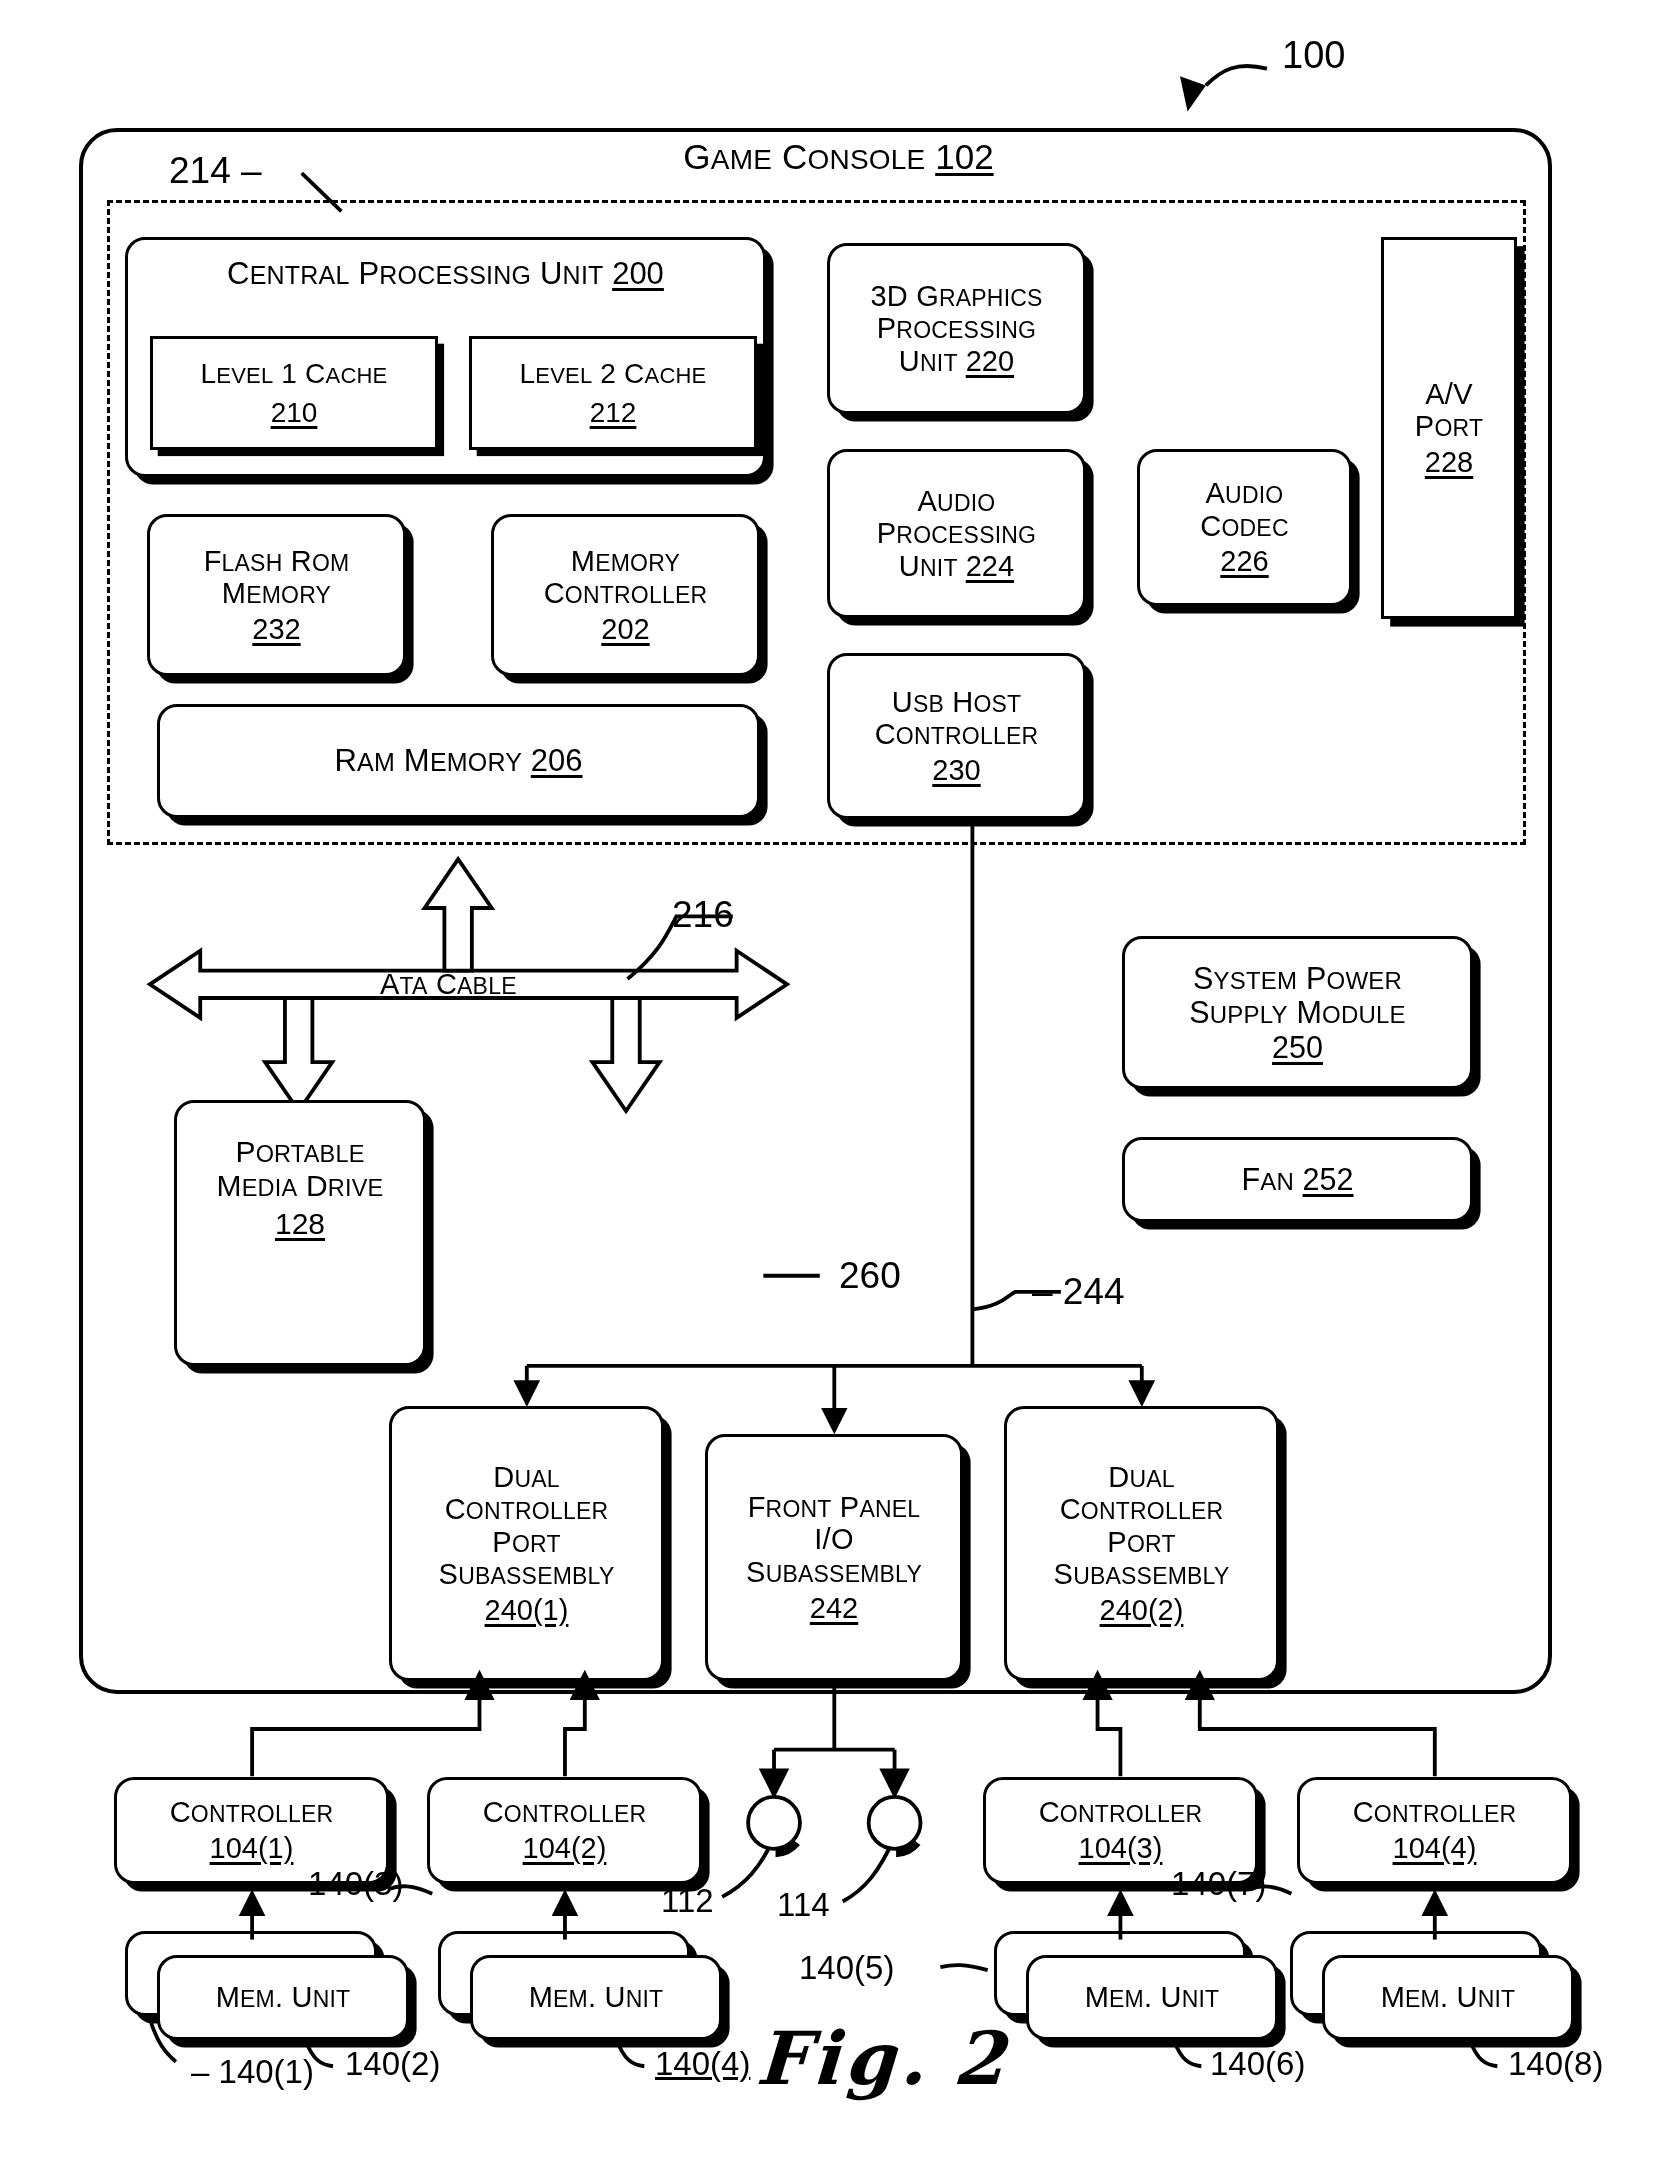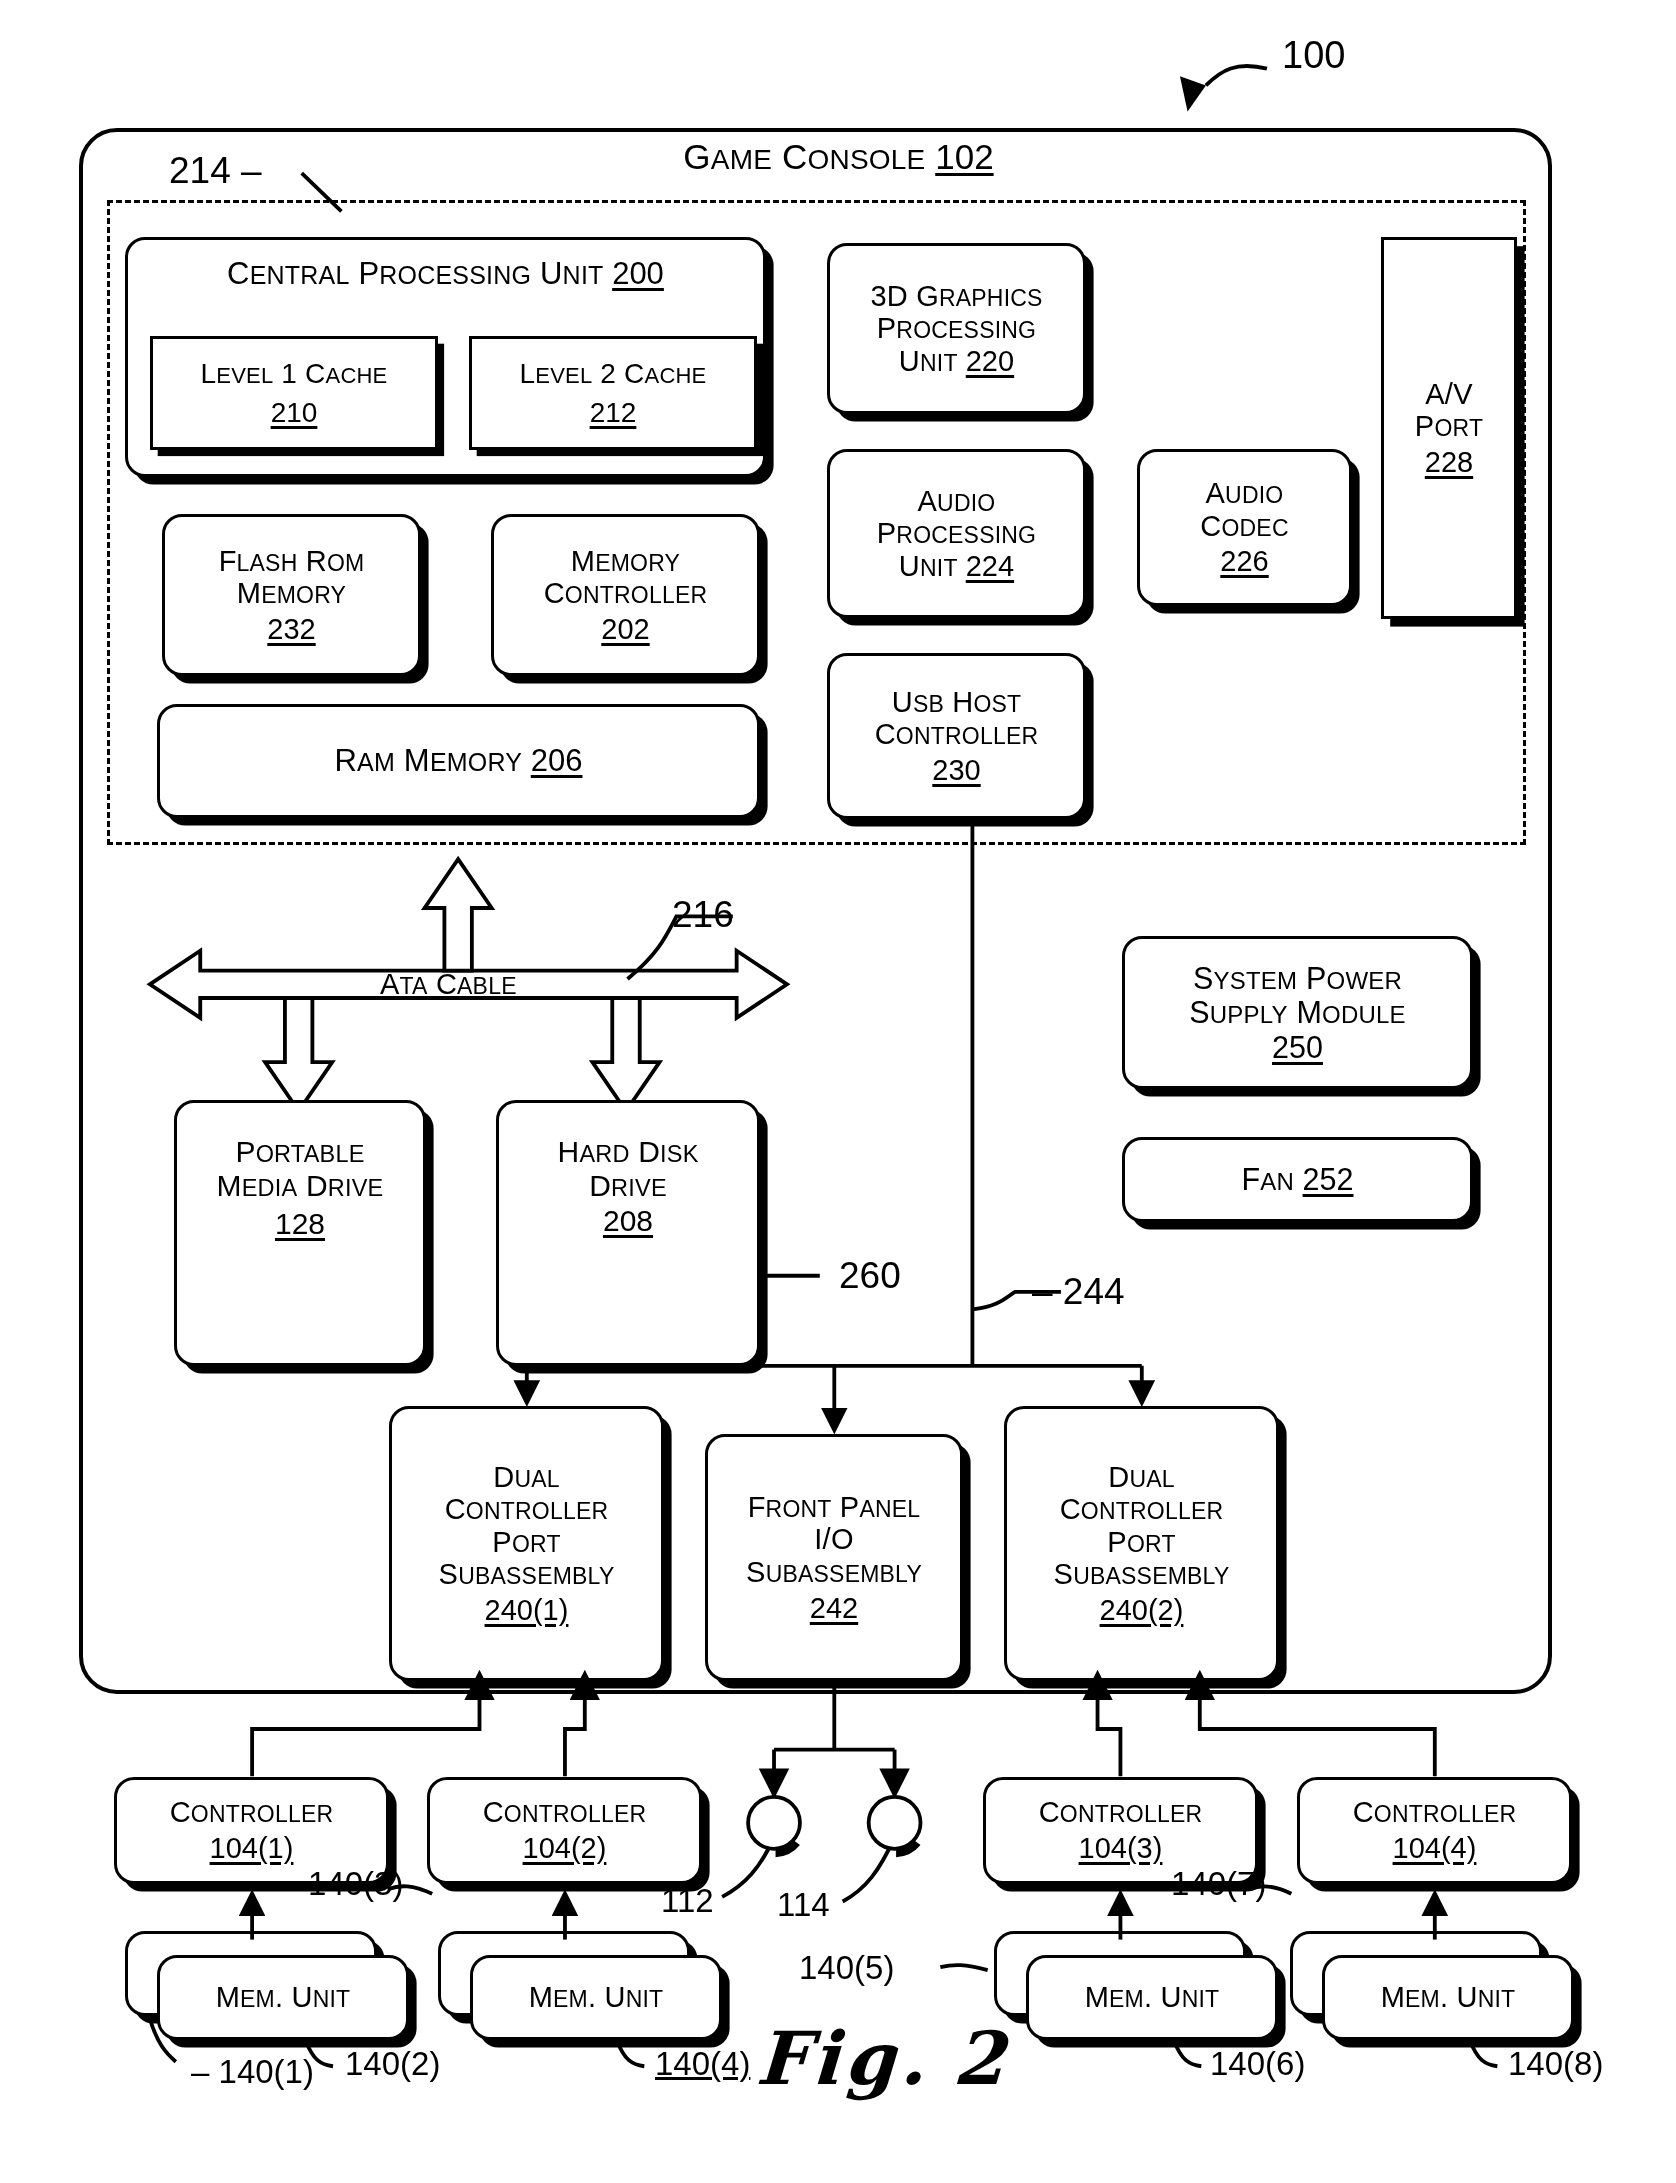--- a/index.html
+++ b/index.html
@@ -185,21 +185,21 @@
   <div class="box sq thin" style="left:150px; top:336px; width:288px; height:114px; font-size:28px;">
     <span class="lbl"><span style="font-size:28px">L</span><span style="font-size:22px">E</span><span style="font-size:22px">V</span><span style="font-size:22px">E</span><span style="font-size:22px">L</span><span style="font-size:28px"> </span><span style="font-size:28px">1</span><span style="font-size:28px"> </span><span style="font-size:28px">C</span><span style="font-size:22px">A</span><span style="font-size:22px">C</span><span style="font-size:22px">H</span><span style="font-size:22px">E</span></span>
     <span class="num" style="margin-top:7.6px;">210</span>
   </div>
 
   <div class="box sq thin" style="left:469px; top:336px; width:288px; height:114px; font-size:28px;">
     <span class="lbl"><span style="font-size:28px">L</span><span style="font-size:22px">E</span><span style="font-size:22px">V</span><span style="font-size:22px">E</span><span style="font-size:22px">L</span><span style="font-size:28px"> </span><span style="font-size:28px">2</span><span style="font-size:28px"> </span><span style="font-size:28px">C</span><span style="font-size:22px">A</span><span style="font-size:22px">C</span><span style="font-size:22px">H</span><span style="font-size:22px">E</span></span>
     <span class="num" style="margin-top:7.6px;">212</span>
   </div>
 
-  <div class="box" style="left:162px; top:514px; width:259px; height:162px; font-size:29px;">
+  <div class="box" style="left:147px; top:514px; width:259px; height:162px; font-size:29px;">
     <span class="lbl"><span style="font-size:29px">F</span><span style="font-size:23px">L</span><span style="font-size:23px">A</span><span style="font-size:23px">S</span><span style="font-size:23px">H</span><span style="font-size:29px"> </span><span style="font-size:29px">R</span><span style="font-size:23px">O</span><span style="font-size:23px">M</span></span>
     <span class="lbl"><span style="font-size:29px">M</span><span style="font-size:23px">E</span><span style="font-size:23px">M</span><span style="font-size:23px">O</span><span style="font-size:23px">R</span><span style="font-size:23px">Y</span></span>
     <span class="num" style="margin-top:3.1px;">232</span>
   </div>
 
   <div class="box" style="left:491px; top:514px; width:269px; height:162px; font-size:29px;">
     <span class="lbl"><span style="font-size:29px">M</span><span style="font-size:23px">E</span><span style="font-size:23px">M</span><span style="font-size:23px">O</span><span style="font-size:23px">R</span><span style="font-size:23px">Y</span></span>
     <span class="lbl"><span style="font-size:29px">C</span><span style="font-size:23px">O</span><span style="font-size:23px">N</span><span style="font-size:23px">T</span><span style="font-size:23px">R</span><span style="font-size:23px">O</span><span style="font-size:23px">L</span><span style="font-size:23px">L</span><span style="font-size:23px">E</span><span style="font-size:23px">R</span></span>
     <span class="num" style="margin-top:3.1px;">202</span>
   </div>
@@ -252,25 +252,20 @@
   <div class="ref" style="left:380px; top:968px; font-size:29px;">
     <span class="lbl" style="display:inline;"><span style="font-size:29px">A</span><span style="font-size:23px">T</span><span style="font-size:23px">A</span><span style="font-size:29px"> </span><span style="font-size:29px">C</span><span style="font-size:23px">A</span><span style="font-size:23px">B</span><span style="font-size:23px">L</span><span style="font-size:23px">E</span></span>
   </div>
 
   <div class="box" style="left:174px; top:1100px; width:252px; height:266px; justify-content:flex-start; padding-top:32px; font-size:30px;">
     <span class="lbl"><span style="font-size:30px">P</span><span style="font-size:23.5px">O</span><span style="font-size:23.5px">R</span><span style="font-size:23.5px">T</span><span style="font-size:23.5px">A</span><span style="font-size:23.5px">B</span><span style="font-size:23.5px">L</span><span style="font-size:23.5px">E</span></span>
     <span class="lbl"><span style="font-size:30px">M</span><span style="font-size:23.5px">E</span><span style="font-size:23.5px">D</span><span style="font-size:23.5px">I</span><span style="font-size:23.5px">A</span><span style="font-size:30px"> </span><span style="font-size:30px">D</span><span style="font-size:23.5px">R</span><span style="font-size:23.5px">I</span><span style="font-size:23.5px">V</span><span style="font-size:23.5px">E</span></span>
     <span class="num" style="margin-top:4.6px;">128</span>
   </div>
 
-  <div class="box" style="left:496px; top:1100px; width:264px; height:266px; justify-content:flex-start; padding-top:32px; font-size:30px;">
-    <span class="lbl"><span style="font-size:30px">H</span><span style="font-size:23.5px">A</span><span style="font-size:23.5px">R</span><span style="font-size:23.5px">D</span><span style="font-size:30px"> </span><span style="font-size:30px">D</span><span style="font-size:23.5px">I</span><span style="font-size:23.5px">S</span><span style="font-size:23.5px">K</span></span>
-    <span class="lbl"><span style="font-size:30px">D</span><span style="font-size:23.5px">R</span><span style="font-size:23.5px">I</span><span style="font-size:23.5px">V</span><span style="font-size:23.5px">E</span></span>
-    <span class="num" style="margin-top:1.5px;">208</span>
-  </div>
 
 
   <div class="box" style="left:1122px; top:936px; width:351px; height:153px; font-size:30.5px;">
     <span class="lbl"><span style="font-size:30.5px">S</span><span style="font-size:24px">Y</span><span style="font-size:24px">S</span><span style="font-size:24px">T</span><span style="font-size:24px">E</span><span style="font-size:24px">M</span><span style="font-size:30.5px"> </span><span style="font-size:30.5px">P</span><span style="font-size:24px">O</span><span style="font-size:24px">W</span><span style="font-size:24px">E</span><span style="font-size:24px">R</span></span>
     <span class="lbl"><span style="font-size:30.5px">S</span><span style="font-size:24px">U</span><span style="font-size:24px">P</span><span style="font-size:24px">P</span><span style="font-size:24px">L</span><span style="font-size:24px">Y</span><span style="font-size:30.5px"> </span><span style="font-size:30.5px">M</span><span style="font-size:24px">O</span><span style="font-size:24px">D</span><span style="font-size:24px">U</span><span style="font-size:24px">L</span><span style="font-size:24px">E</span></span>
     <span class="num" style="margin-top:1.5px;">250</span>
   </div>
 
   <div class="box" style="left:1122px; top:1137px; width:351px; height:85px; font-size:30.5px;">
     <div>

